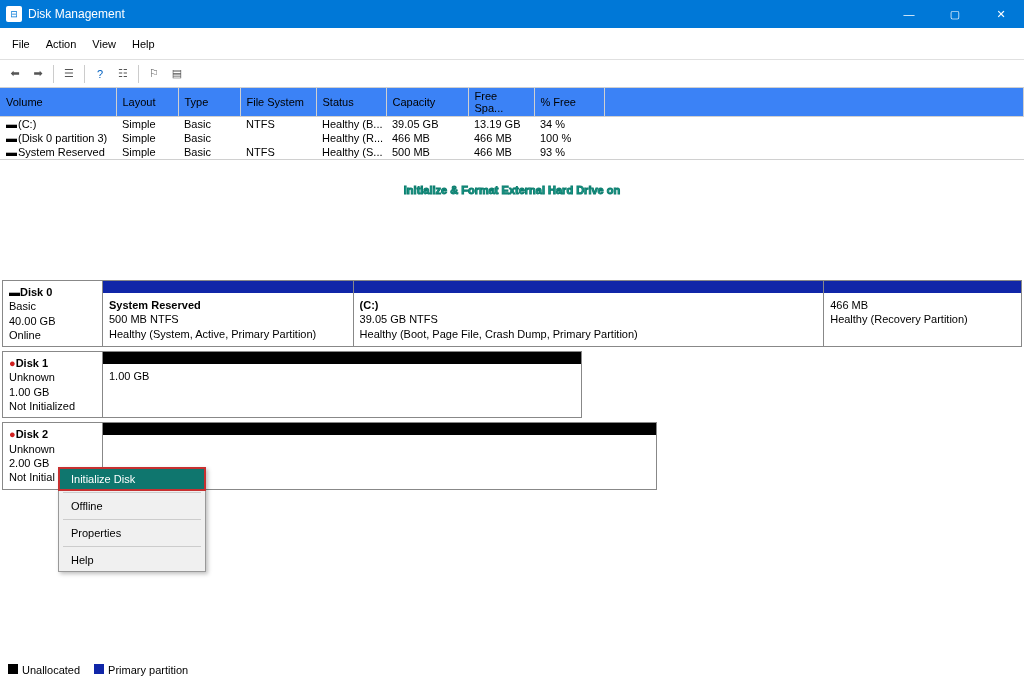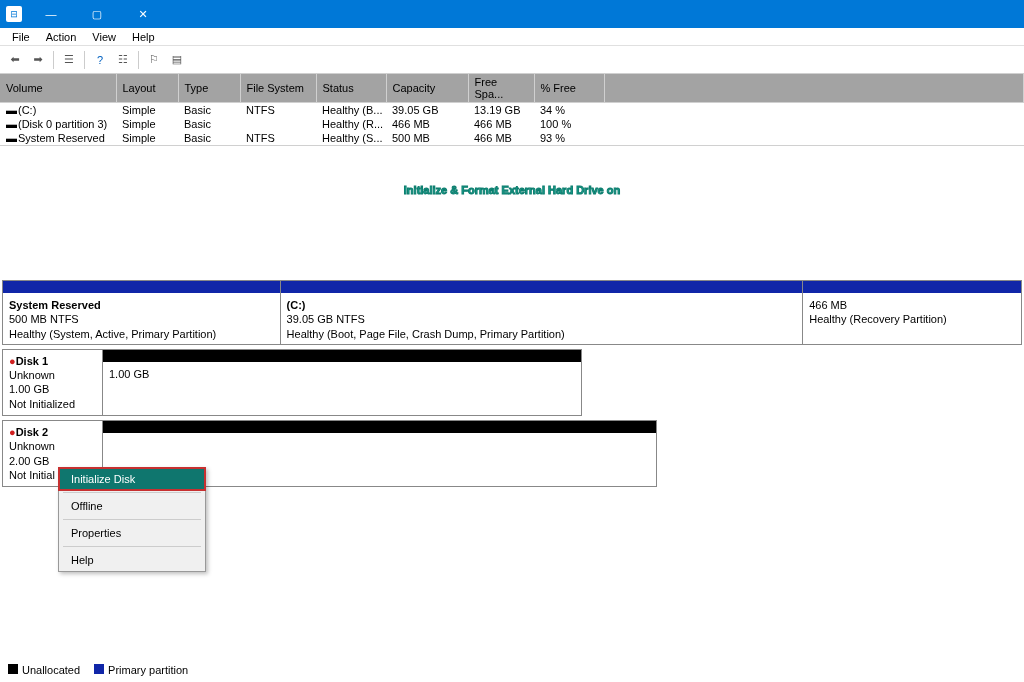--- a/index.html
+++ b/index.html
@@ -3,30 +3,30 @@
 <meta charset="utf-8">
 <style>
 * { margin: 0; padding: 0; box-sizing: border-box; font-family: "Segoe UI", Tahoma, sans-serif; font-size: 11px; }
 body { background: #fff; width: 1024px; height: 682px; overflow: hidden; position: relative; }
 
 .titlebar { background: #0078d7; color: #fff; height: 28px; display: flex; align-items: center; padding-left: 6px; }
 .titlebar .app-icon { width: 16px; height: 16px; background: #fff; border-radius: 2px; margin-right: 6px; display: flex; align-items: center; justify-content: center; font-size: 9px; color: #0078d7; }
 .titlebar .title { flex: 1; font-size: 12px; }
 .titlebar .win-btn { width: 46px; height: 28px; display: flex; align-items: center; justify-content: center; color: #fff; }
 
-.menubar { height: 18px; display: flex; align-items: center; padding: 0 4px; border-bottom: 1px solid #e0e0e0; }
+.menubar { height: 32px; display: flex; align-items: center; padding: 0 4px; border-bottom: 1px solid #e0e0e0; }
 .menubar span { padding: 2px 8px; }
 
 .toolbar { height: 28px; display: flex; align-items: center; padding: 0 4px; border-bottom: 1px solid #d0d0d0; gap: 1px; }
 .toolbar .tb-btn { width: 22px; height: 22px; display: flex; align-items: center; justify-content: center; color: #555; border: 1px solid transparent; }
 .toolbar .tb-sep { width: 1px; height: 18px; background: #ccc; margin: 0 3px; }
 
 .table-wrap { border-bottom: 1px solid #d0d0d0; }
 .vol-table { width: 100%; border-collapse: collapse; table-layout: fixed; }
-.vol-table th { text-align: left; font-weight: normal; padding: 2px 6px; border-right: 1px solid #d0d0d0; border-bottom: 1px solid #d0d0d0; background: #a3a3a3; font-size: 11px; height: 18px; }
+.vol-table th { text-align: left; font-weight: normal; padding: 2px 6px; border-right: 1px solid #d0d0d0; border-bottom: 1px solid #d0d0d0; background: #3b82f6; font-size: 11px; height: 18px; }
 .vol-table td { padding: 1px 6px; font-size: 11px; white-space: nowrap; overflow: hidden; }
 .vol-icon { display: inline-block; width: 10px; margin-right: 2px; }
 
 .overlay-caption { position: absolute; top: 168px; left: 0; right: 0; text-align: center; font-size: 34px; font-weight: 800; color: #1ba896; -webkit-text-stroke: 1px #0d7d6e; line-height: 1.25; font-family: Arial, sans-serif; margin-top: 16px; }
 
 .graphical { position: absolute; top: 280px; left: 2px; right: 2px; }
 .disk-row { display: flex; border: 1px solid #888; margin-bottom: 4px; min-height: 48px; }
 .disk-label { width: 100px; border-right: 1px solid #888; padding: 4px 6px; line-height: 1.3; }
 .disk-label .dname { font-weight: bold; }
 .disk-parts { flex: 1; display: flex; }
@@ -47,20 +47,21 @@
 .sw-black { background: #000; }
 .sw-blue { background: #1026a8; }
 
 .red-dot { color: #d02020; }
 </style>
 </head>
 <body>
 
 <div class="titlebar">
   <div class="app-icon">⊟</div>
+  <div class="title">Disk Management</div>
   <div class="win-btn">—</div>
   <div class="win-btn">▢</div>
   <div class="win-btn">✕</div>
 </div>
 
 <div class="menubar">
   <span>File</span>
   <span>Action</span>
   <span>View</span>
   <span>Help</span>
@@ -142,20 +143,26 @@
       </tbody>
 </table>
 </div>
 
 <div class="overlay-caption">
   <div>Initialize &amp; Format External Hard Drive on</div>
 </div>
 
 <div class="graphical" id="graphical">
     <div class="disk-row">
+      <div class="disk-label">
+        <div class="dname"><span>▬</span><span>Disk 0</span></div>
+        <div>Basic</div>
+        <div>40.00 GB</div>
+        <div>Online</div>
+      </div>
       <div class="disk-parts">
         <div class="part" style="flex: 27 1 0%;">
           <div class="bar"></div>
           <div class="content">
             <div class="pname">System Reserved</div>
             <div>500 MB NTFS</div>
             <div>Healthy (System, Active, Primary Partition)</div>
           </div>
         </div>
         <div class="part" style="flex: 52 1 0%;">

